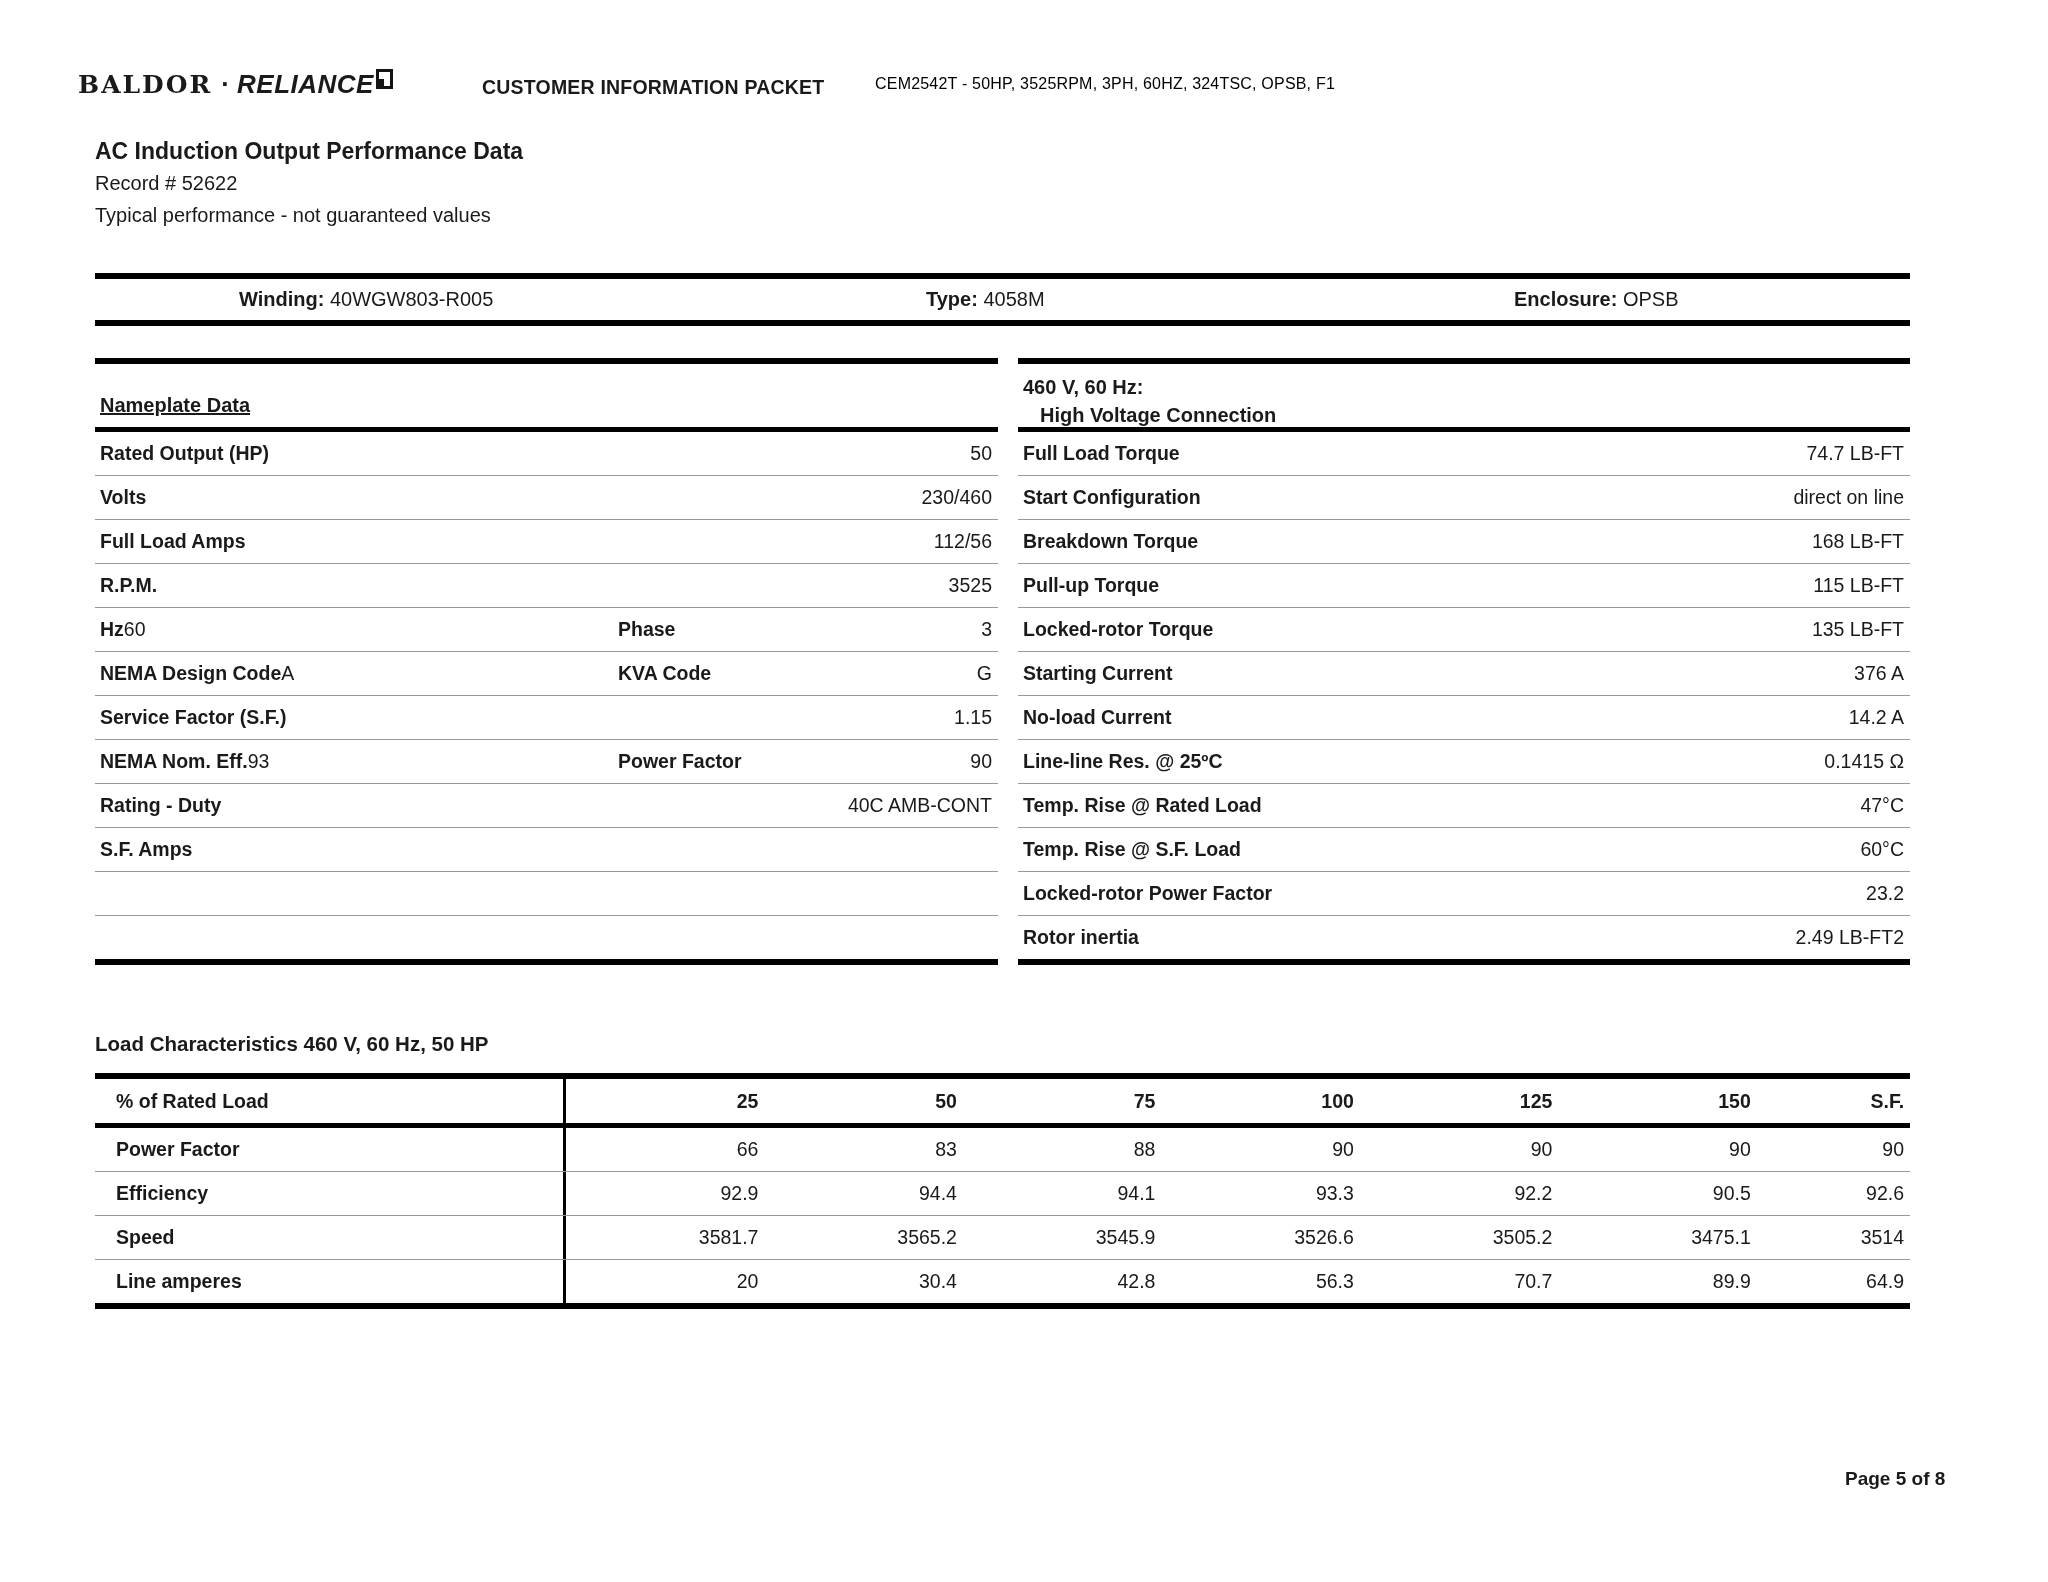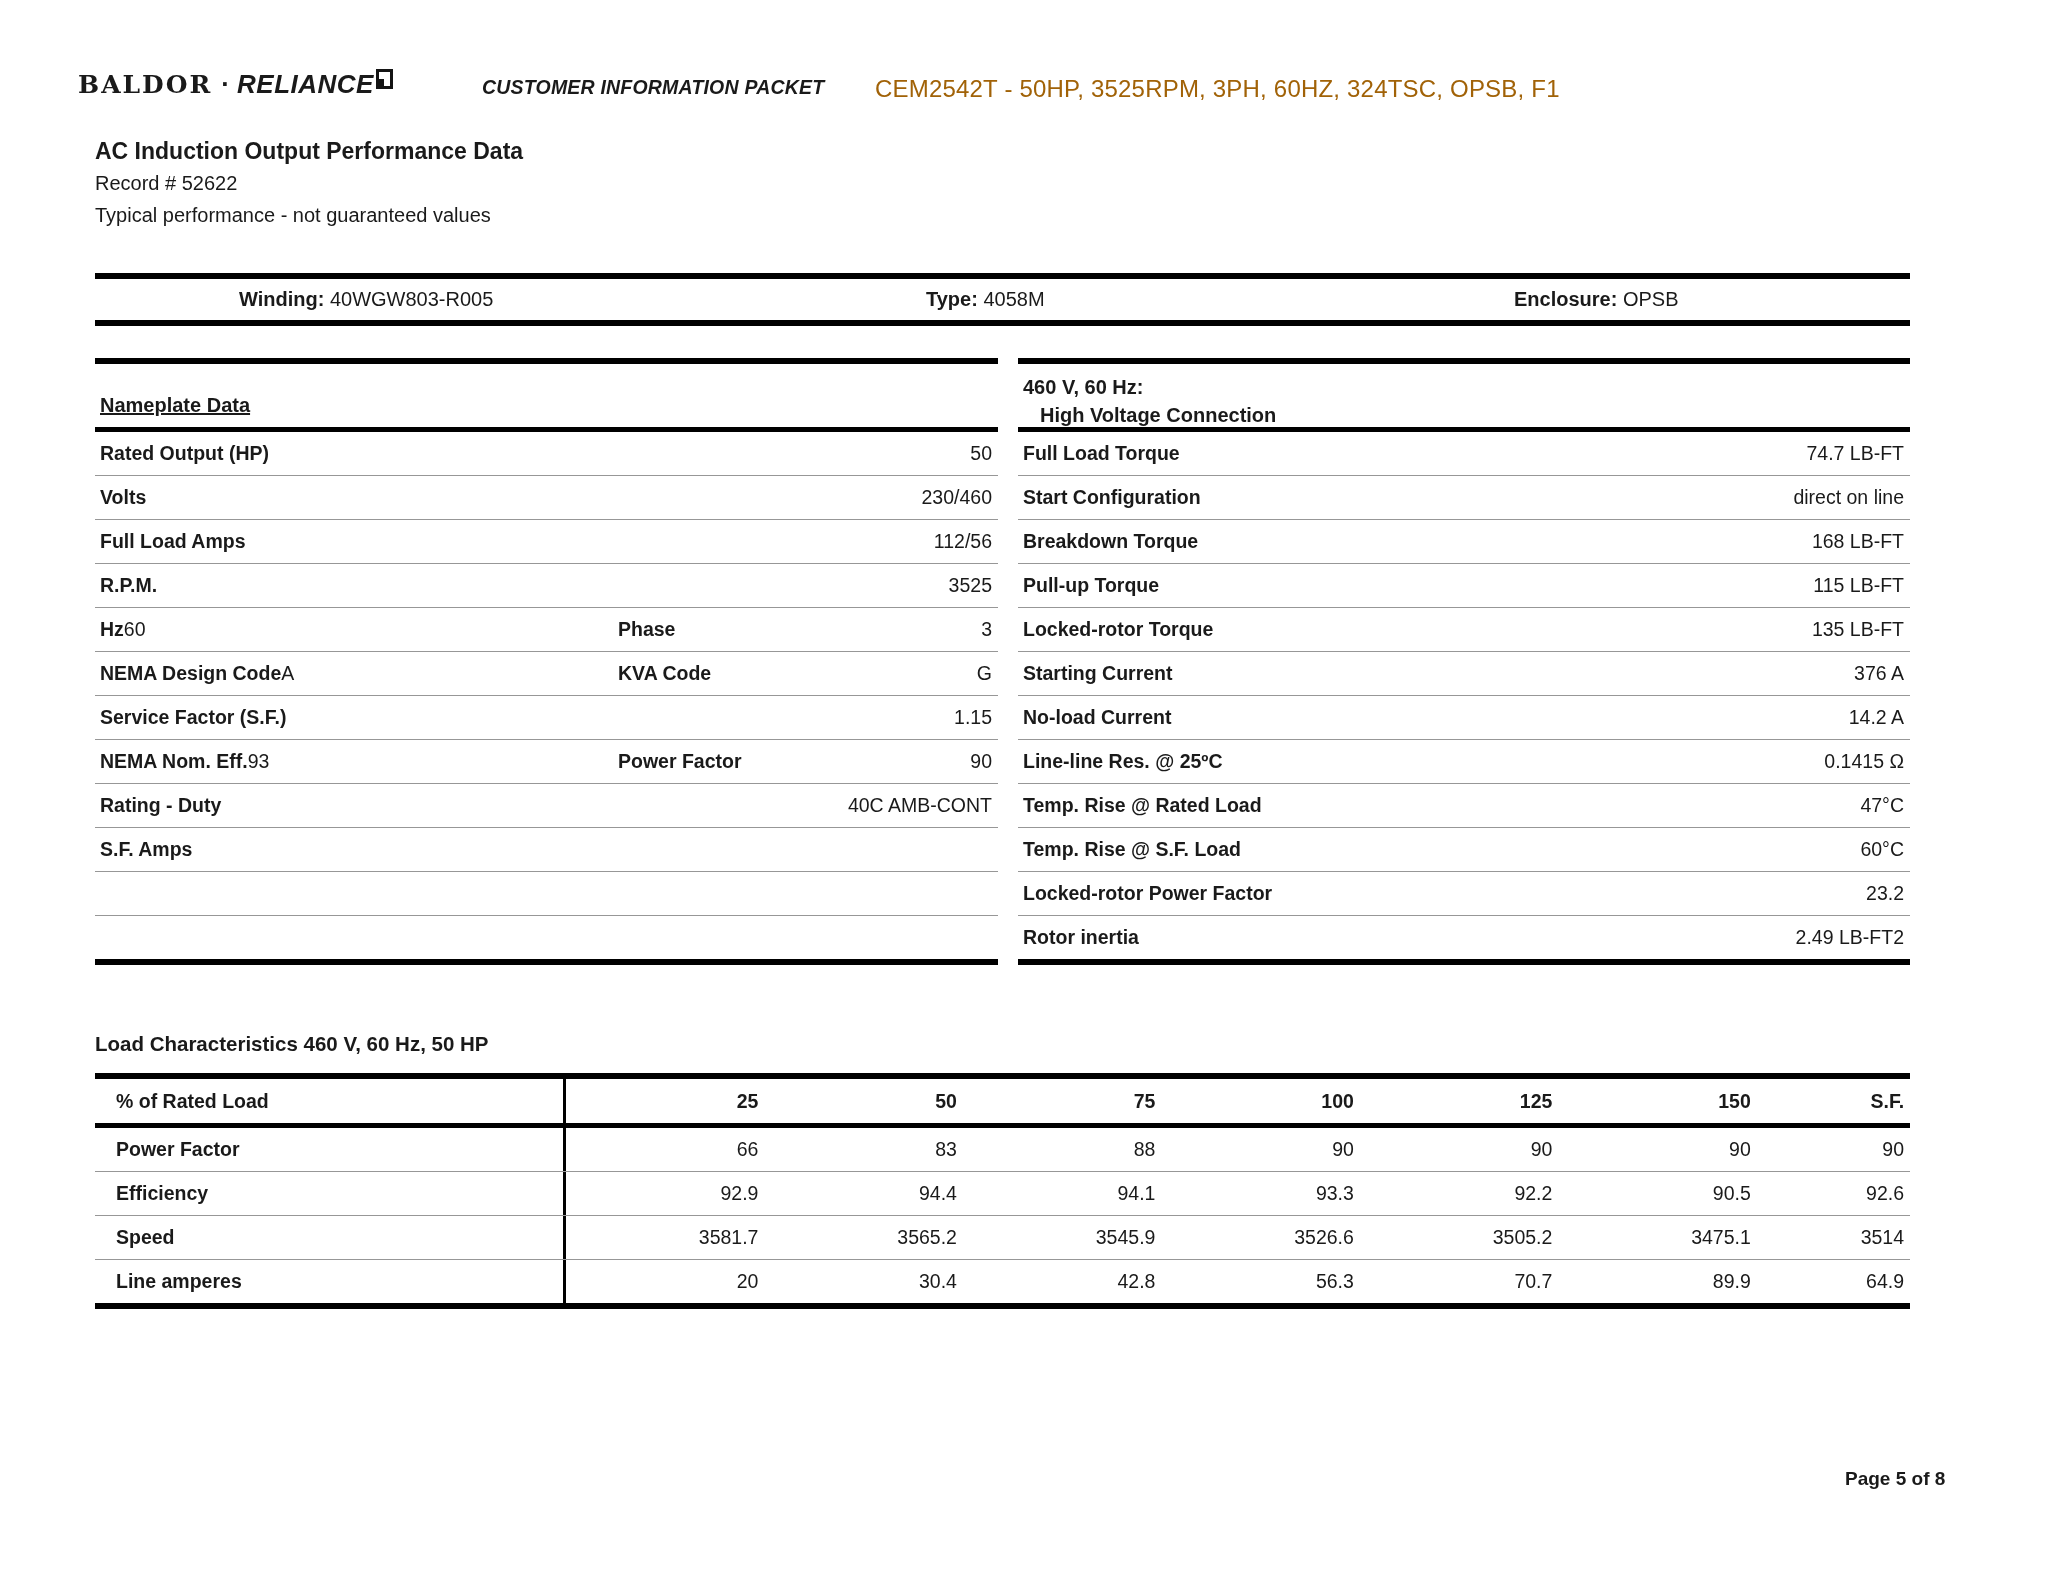--- a/index.html
+++ b/index.html
@@ -8,22 +8,22 @@
     font-family:"Liberation Sans", sans-serif; color:#1a1a1a; overflow:hidden;
   }
 
   
   .logo { position:absolute; left:78px; top:70px; display:flex; align-items:center; height:28px; }
   .logo-baldor { font-family:"DejaVu Serif", serif; font-weight:bold; font-size:25px; letter-spacing:2px; }
   .logo-dot { font-weight:bold; font-size:26px; margin:0 7px 0 9px; line-height:1; }
   .logo-reliance { font-style:italic; font-weight:bold; font-size:26px; letter-spacing:0.5px; }
   .logo-mark { position:relative; width:11px; height:14px; border:3px solid #141414; margin-left:2px; top:-5px; }
   .logo-mark::after { content:""; position:absolute; left:0; bottom:0; width:5px; height:7px; background:#141414; }
-  .packet-title { position:absolute; left:482px; top:76px; font-weight:bold; font-size:19.5px; letter-spacing:0.2px;font-style:italic; }
-  .product-line { position:absolute; left:875px; top:75px; font-size:24px; color:#a16207; letter-spacing:0.2px; }
+  .packet-title { position:absolute; left:482px; top:76px; font-weight:bold; font-size:19.5px; letter-spacing:0.2px; }
+  .product-line { position:absolute; left:875px; top:75px; font-size:16px; color:#000000; letter-spacing:0.2px; }
 
   
   .doc-title  { position:absolute; left:95px; top:138px; font-weight:bold; font-size:23px; }
   .doc-record { position:absolute; left:95px; top:172px; font-size:20px; }
   .doc-note   { position:absolute; left:95px; top:204px; font-size:20px; }
 
   
   .winding-bar {
     position:absolute; left:95px; top:273px; width:1815px; height:41px;
     border-top:6px solid #000; border-bottom:6px solid #000; font-size:20px;

